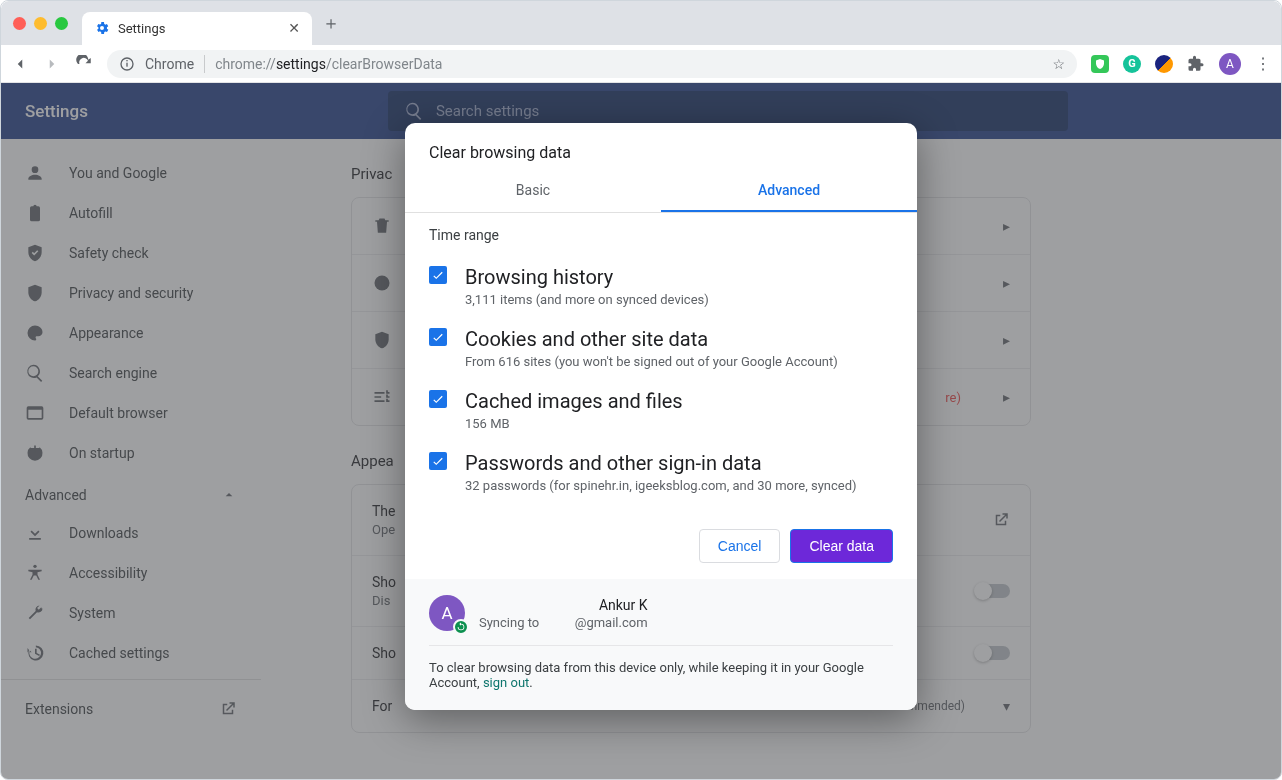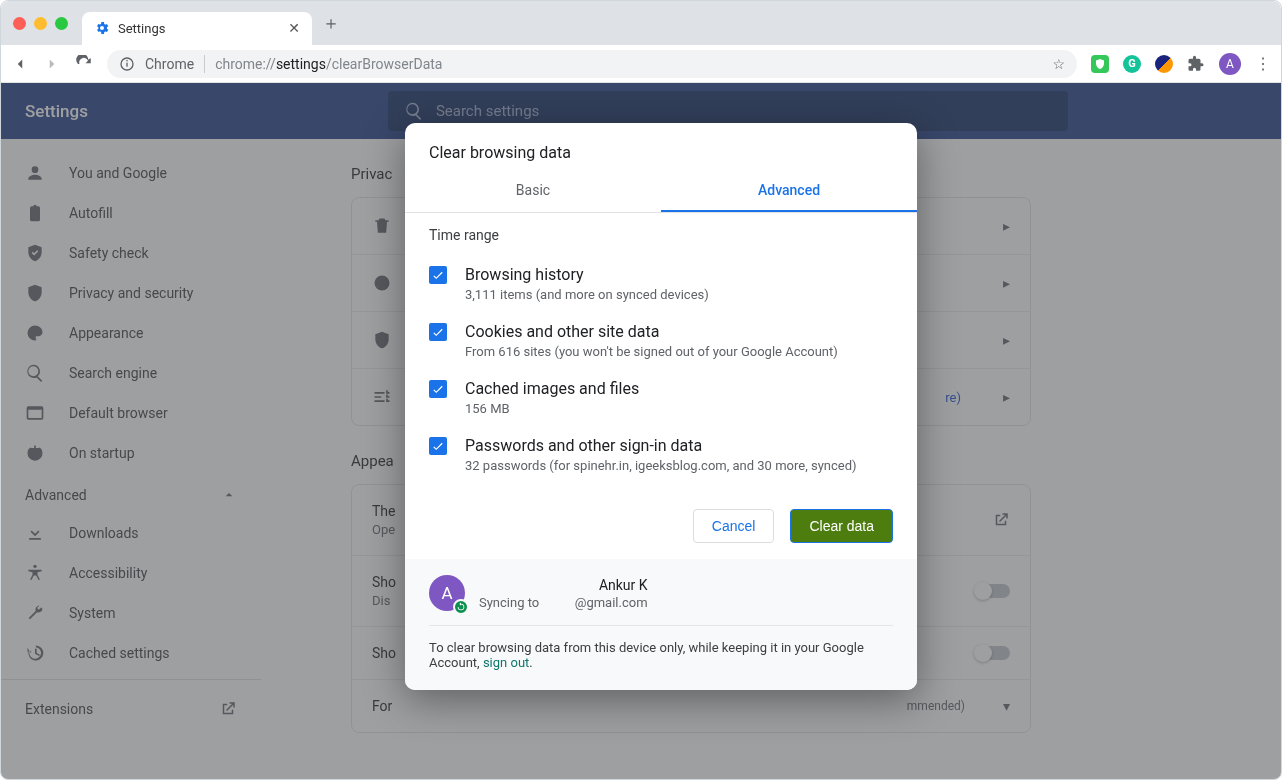--- a/index.html
+++ b/index.html
@@ -184,30 +184,30 @@
   .tr-select-wrap::after {
     content:""; position:absolute; right:12px; top:50%; transform:translateY(-50%);
     border-left:5px solid transparent; border-right:5px solid transparent; border-top:5px solid #5f6368;
   }
   .chk-row { display:flex; gap:18px; padding: 10px 0;}
   .chk {
     width:18px; height:18px; border-radius:2px; background:#1a73e8; flex-shrink:0;
     display:flex; align-items:center; justify-content:center; margin-top:1px;
   }
   .chk svg { width:14px; height:14px; }
-  .chk-text .l1 { color:#202124; font-size:16px;}
+  .chk-text .l1 { color:#202124; font-size:20px;}
   .chk-text .l2 { color:#5f6368; font-size:13px; margin-top:3px;}
   .dlg-actions {
-    display:flex; justify-content:flex-end; gap:16px; padding: 16px 24px;
+    display:flex; justify-content:flex-end; gap:10px; padding: 16px 24px;
     border-top: 0;
   }
   .btn {
     font-size:14px; padding:8px 18px; border-radius:4px; border:1px solid #dadce0; background:#fff; color:#1a73e8;
   }
-  .btn.primary { background:#4d7c0f; color:#fff; border-color:#1a73e8;}
+  .btn.primary { background:#6d28d9; color:#fff; border-color:#1a73e8;}
   .dlg-account {
     background:#f8f9fa; padding: 16px 24px 20px; font-size:13px; color:#3c4043;
   }
   .acct-top { display:flex; gap:14px; align-items:center; padding-bottom:14px; border-bottom:1px solid #e6e6e8; margin-bottom:14px;}
   .acct-avatar { width:36px;height:36px;border-radius:50%; background:#7e57c2; color:#fff; display:flex; align-items:center; justify-content:center; font-size:17px; position:relative;}
   .sync-badge { position:absolute; right:-4px; bottom:-4px; width:16px;height:16px;border-radius:50%; background:#0d904f; border:2px solid #f8f9fa; display:flex; align-items:center; justify-content:center;}
   .acct-info .n { font-size:14px; color:#202124;text-align:right;}
   .acct-info .e { font-size:13px; color:#5f6368; margin-top:2px;}
   .dlg-account a { color:#0f766e; text-decoration:none;}
   svg { display:block; }
@@ -443,21 +443,21 @@
         <span class="grow"></span>
           <span class="chev-r">▸</span>
       </div>
       <div class="card-row">
         <span class="ricon">
             <svg viewBox="0 0 24 24" width="20" height="20">
               <path fill="currentColor" d="M3 6h12v2H3zm0 5h8v2H3zm0 5h12v2H3zM17 4v4h4V6h-2V4h-2zm0 5v4h4v-2h-2V9h-2zm0 5v4h4v-2h-2v-2h-2z"></path>
             </svg>
           </span>
         <span class="grow" style="text-align:right"></span>
-          <span style="color:#1d4ed8;font-size:13px;margin-left:20px;">re)</span>
+          <span style="color:#ef4444;font-size:13px;margin-left:20px;">re)</span>
           <span class="chev-r" style="margin-left:20px;">▸</span>
       </div>
     </div>
     <div class="sect-title">Appea</div>
     <div class="card">
       <div class="card-row">
         <div class="grow">
           <div>The</div>
           <div class="sub">Ope</div>
         </div>

